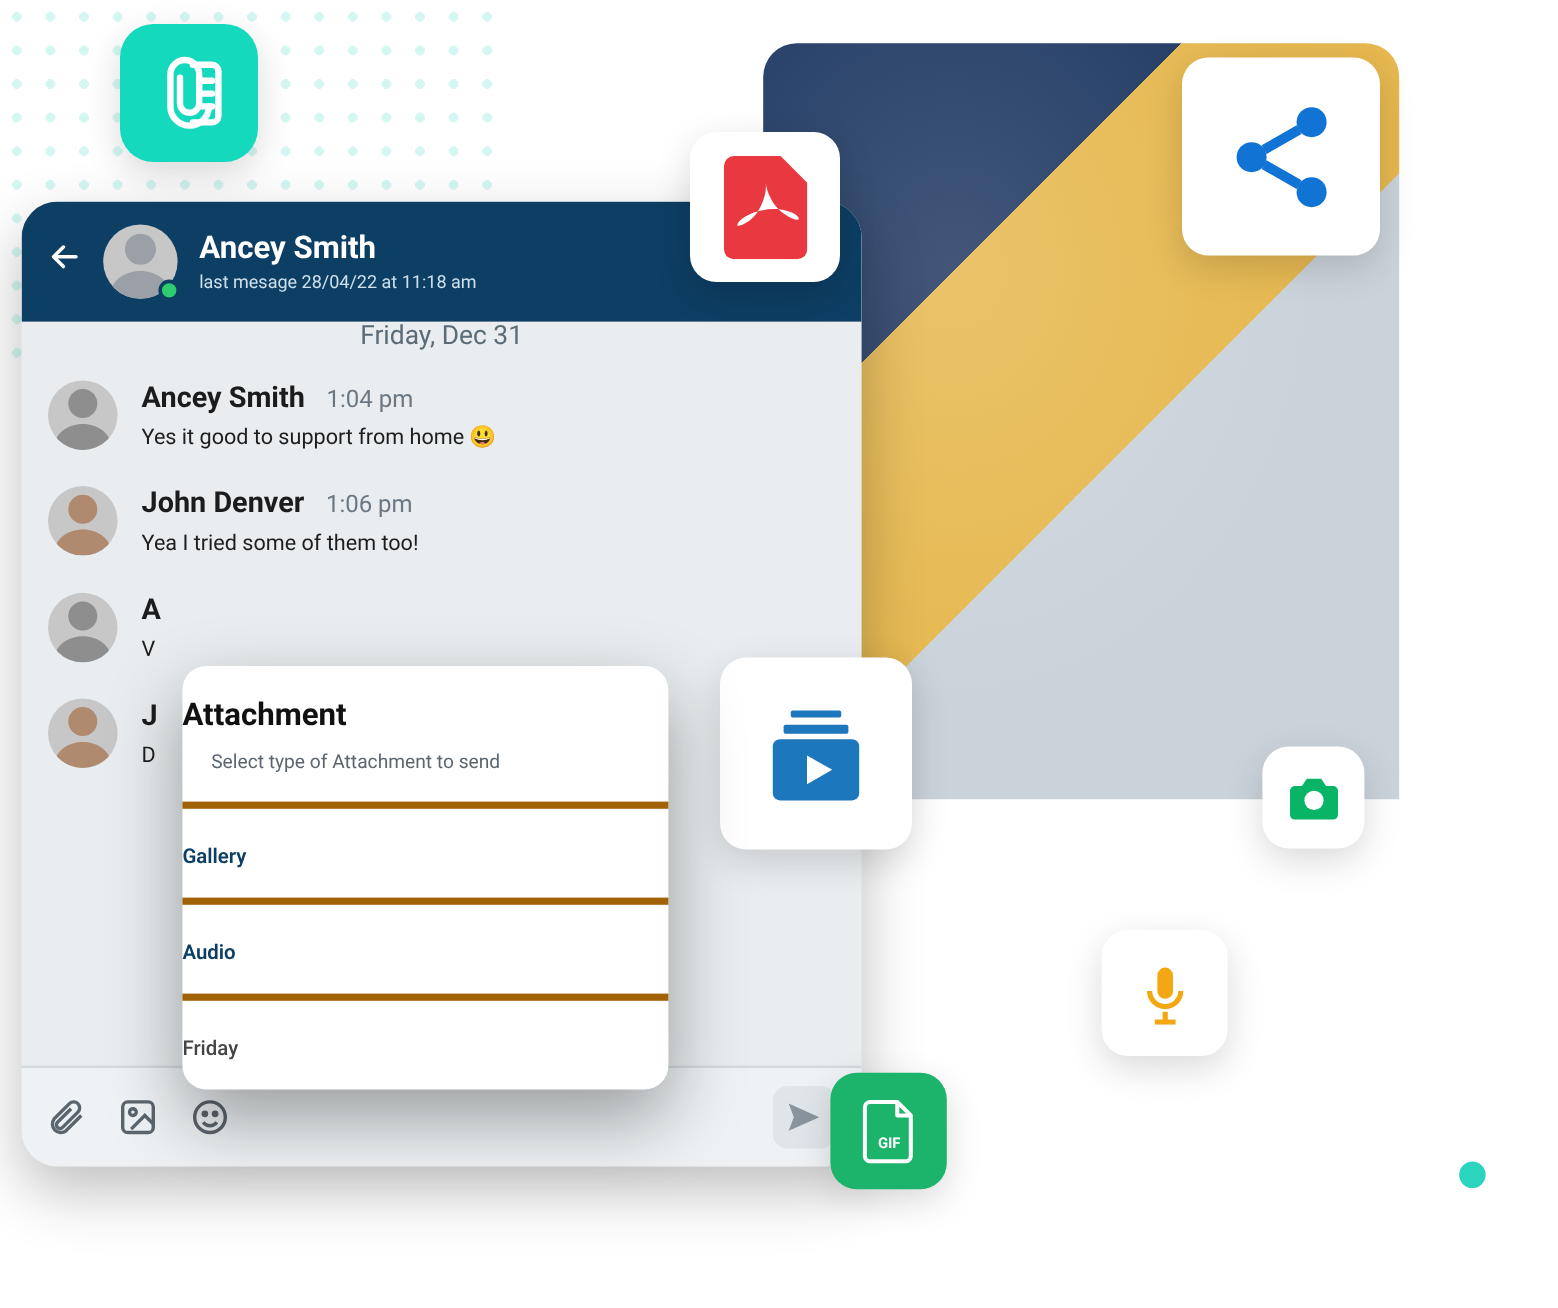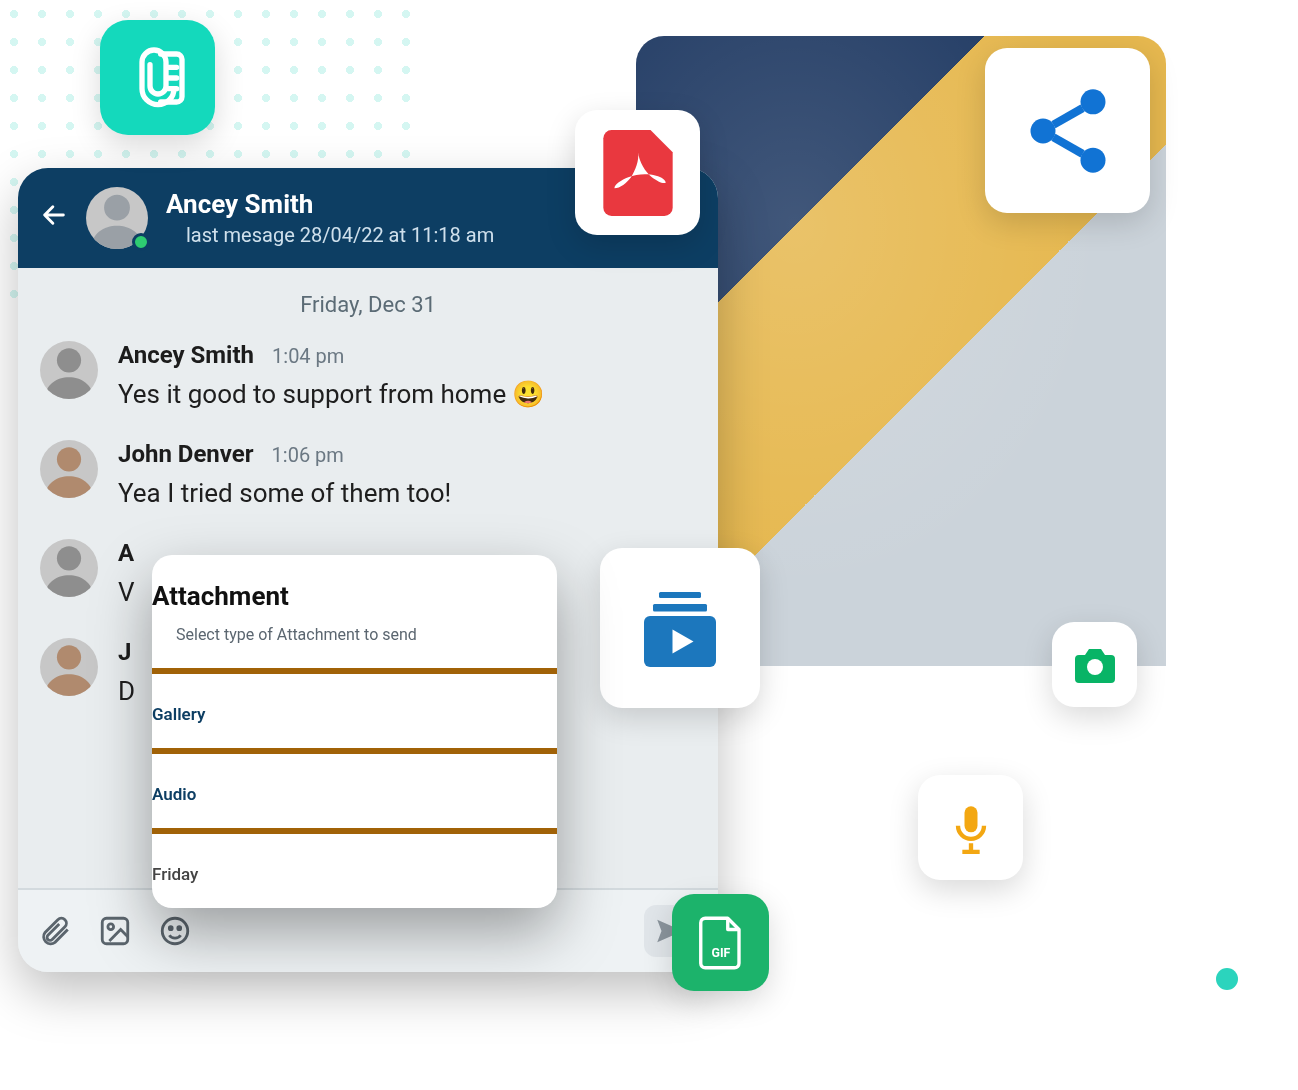--- a/index.html
+++ b/index.html
@@ -14,50 +14,50 @@
 
   
   .card { position: absolute; background: #fff; border-radius: 22px; box-shadow: 0 10px 30px rgba(0,0,0,.15);
           display:flex; align-items:center; justify-content:center; z-index: 40; }
   .attach-card { left:100px; top:20px; width:115px; height:115px; background:#14d9bc; border-radius:28px; }
   .pdf-card    { left:575px; top:110px; width:125px; height:125px; }
   .share-card  { left:985px; top:48px; width:165px; height:165px; }
   .video-card  { left:600px; top:548px; width:160px; height:160px; }
   .camera-card { left:1052px; top:622px; width:85px; height:85px; }
   .mic-card    { left:918px; top:775px; width:105px; height:105px; }
-  .gif-card    { left:672px; top:894px; width:97px; height:97px; background:#1cb36b; border-radius:22px; }
+  .gif-card    { left:692px; top:894px; width:97px; height:97px; background:#1cb36b; border-radius:22px; }
 
   
   .office { position:absolute; left:636px; top:36px; width:530px; height:630px; border-radius:28px 28px 0 0;
             background: linear-gradient(135deg,#203a63 0%, #203a63 30%, #e6b84f 30%, #e6b84f 55%, #cbd3da 55%);
             z-index: 5; overflow:hidden;}
   .office::after{ content:""; position:absolute; inset:0;
      background: radial-gradient(ellipse at 30% 30%, rgba(255,255,255,.15), transparent 60%); }
 
   
   .chat { position:absolute; left:18px; top:168px; width:700px; height:804px;
           border-radius:30px; background:#e9edef; overflow:hidden; z-index:10;
           box-shadow: 0 20px 50px rgba(0,0,0,.25); }
   .chat-header { height:100px; background:#0d3e63; display:flex; align-items:center; padding:0 22px; gap:18px; color:#fff; }
   .back { color:#fff; font-size:30px; cursor:pointer; }
   .avatar { width:62px; height:62px; border-radius:50%; background:#c7c7c7; position:relative; overflow:hidden;}
   .avatar.small { width:58px; height:58px; }
   .avatar svg{ width:100%; height:100%; }
   .presence { position:absolute; right:-2px; bottom:-2px; width:18px; height:18px; border-radius:50%;
               background:#2ecc71; border:3px solid #0d3e63; }
   .name { font-size:26px; font-weight:700; }
-  .subtitle { font-size:20px; color:#cfe0ec; margin-top:4px;margin-left:20px; }
-
-  .date-chip { text-align:center; color:#5b6b75; font-size:22px; padding:24px 0 10px; }
+  .subtitle { font-size:15px; color:#cfe0ec; margin-top:4px; }
+
+  .date-chip { text-align:center; color:#5b6b75; font-size:22px; padding:0 0 10px; }
 
   .msg { display:flex; gap:20px; padding:14px 22px; }
   .msg .meta { display:flex; align-items:baseline; gap:18px; }
   .msg .sender { font-size:24px; font-weight:700; color:#1c1c1c; }
   .msg .time { font-size:20px; color:#6b7883; }
-  .msg .body { font-size:26px; color:#1e1e1e; margin-top:8px; line-height:1.35; }
+  .msg .body { font-size:18px; color:#1e1e1e; margin-top:8px; line-height:1.35; }
 
   
   .composer { position:absolute; left:0; right:0; bottom:0; height:84px; border-top:2px solid #d3dade;
               background:#eef2f4; display:flex; align-items:center; padding:0 18px; gap:22px; }
   .composer .ic { width:38px; height:38px; color:#5b656d; display:flex; align-items:center; justify-content:center; cursor:pointer; }
   .composer .send-wrap { position:absolute; right:22px; width:52px; height:52px; border-radius:12px; background:#e0e5e9;
                          display:flex; align-items:center; justify-content:center; cursor:pointer; }
   .composer svg { width:34px; height:34px; stroke:#5b656d; fill:none; stroke-width:2; }
 
   

